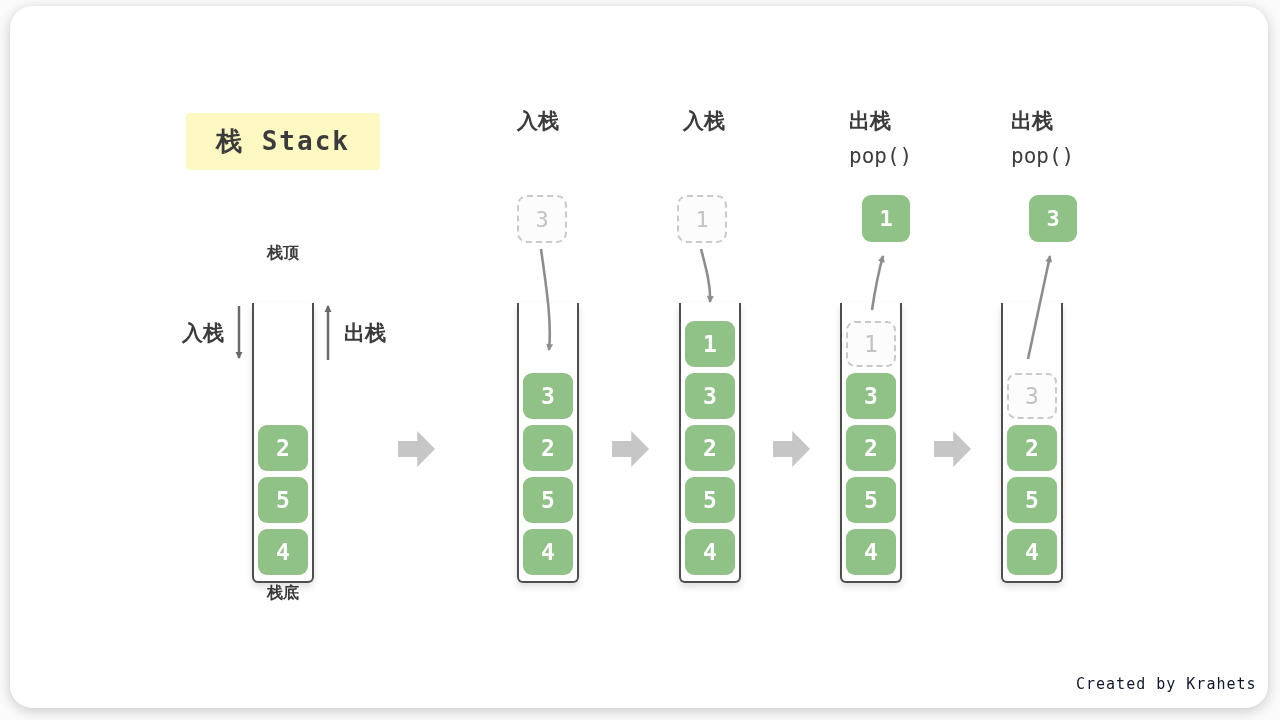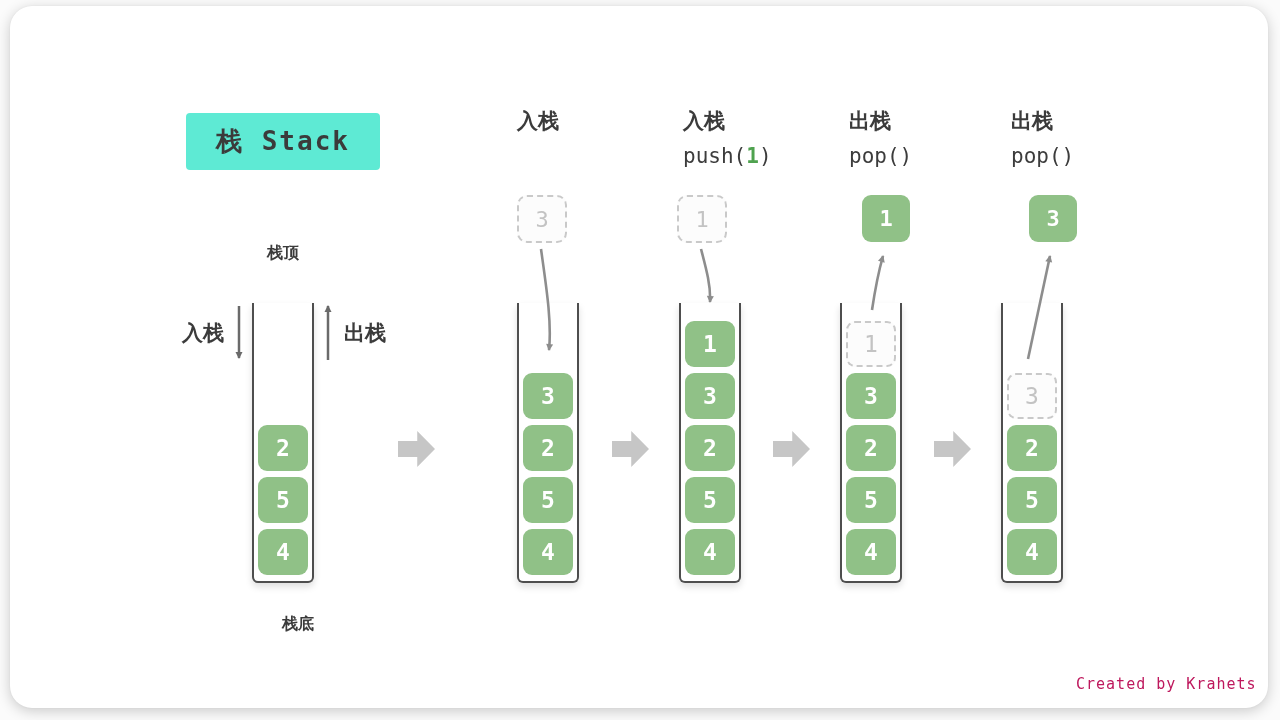--- a/index.html
+++ b/index.html
@@ -9,38 +9,38 @@
     -webkit-font-smoothing:antialiased;
   }
   .card {
     position:absolute; left:10px; top:6px; width:1258px; height:702px;
     background:#ffffff; border-radius:22px;
     box-shadow:0 3px 14px rgba(0,0,0,0.20), 0 0 2px rgba(0,0,0,0.05);
   }
 
   .title-box {
     position:absolute; left:186px; top:113px; width:194px; height:57px;
-    background:#5eead4; border-radius:4px;
+    background:#fef9c3; border-radius:4px;
     display:flex; align-items:center; justify-content:center;
     font-family:"DejaVu Sans Mono","Liberation Mono",monospace;
     font-size:26px; font-weight:bold; color:#3b3b3b; letter-spacing:2px;
   }
 
   .op-header { position:absolute; top:107px; width:160px; color:#3b3b3b; }
   .op-header .line1 { font-size:21px; font-weight:bold; height:30px; }
   .op-header .line2 {
     font-family:"DejaVu Sans Mono","Liberation Mono",monospace;
     font-size:21px; margin-top:7px; color:#3c3c3c;
   }
   .op-header .arg { color:#4fa24f; font-weight:bold; }
   .oh-1 { left:517px; } .oh-2 { left:683px; } .oh-3 { left:849px; } .oh-4 { left:1011px; }
 
   .lbl { position:absolute; color:#3b3b3b; font-weight:bold; font-size:16px; }
   .lbl-top    { left:252px; top:243px; width:62px; text-align:center; }
-  .lbl-bottom { left:252px; top:614px; width:62px; text-align:right; }
+  .lbl-bottom { left:252px; top:583px; width:62px; text-align:center; }
   .lbl-push   { left:182px; top:319px; font-size:21px; }
   .lbl-pop    { left:344px; top:319px; font-size:21px; }
 
   .stack {
     position:absolute; top:303px; width:62px; height:280px; box-sizing:border-box;
     border-left:2px solid #4e4e4e; border-right:2px solid #4e4e4e; border-bottom:2px solid #4e4e4e;
     border-radius:0 0 6px 6px; background:#ffffff;
     box-shadow:0 4px 7px rgba(0,0,0,0.13);
     display:flex; flex-direction:column; justify-content:flex-end; align-items:center;
     gap:6px; padding-bottom:6px;
@@ -76,39 +76,38 @@
     position:absolute; top:431px; width:37px; height:36px; background:#c6c6c6;
     clip-path:polygon(0 28%, 52% 28%, 52% 0, 100% 50%, 52% 100%, 52% 72%, 0 72%);
   }
   .ba-1 { left:398px; } .ba-2 { left:612px; } .ba-3 { left:773px; } .ba-4 { left:934px; }
 
   .arrow-overlay { position:absolute; left:0; top:0; pointer-events:none; }
 
   .watermark {
     position:absolute; left:1076px; top:675px;
     font-family:"DejaVu Sans Mono","Liberation Mono",monospace;
-    font-size:15px; color:#be185d; letter-spacing:1px;
+    font-size:15px; color:#0f172a; letter-spacing:1px;
   }
 </style>
 </head>
 <body>
 
 <div class="canvas">
   <div class="card"></div>
 
   <div class="title-box">
     <span>栈 Stack</span>
   </div>
 
   <div class="op-header oh-1">
     <div class="line1">入栈</div>
   </div>
   <div class="op-header oh-2">
     <div class="line1">入栈</div>
-    <div class="line2"><span>push(</span><span class="arg">1</span><span>)</span></div>
   </div>
   <div class="op-header oh-3">
     <div class="line1">出栈</div>
     <div class="line2"><span>pop()</span><span class="arg"></span><span></span></div>
   </div>
   <div class="op-header oh-4">
     <div class="line1">出栈</div>
     <div class="line2"><span>pop()</span><span class="arg"></span><span></span></div>
   </div>
 

